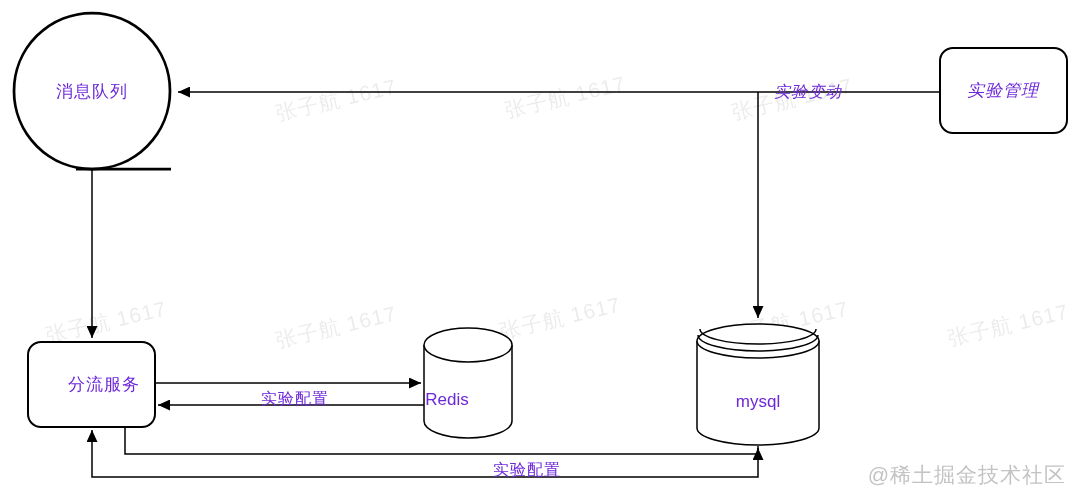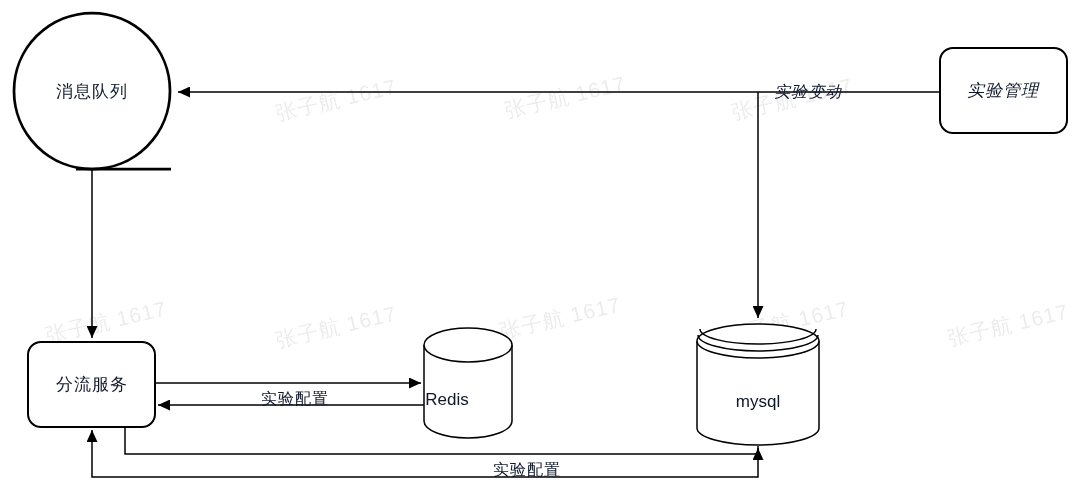--- a/index.html
+++ b/index.html
@@ -28,21 +28,21 @@
 
   
   svg.diagram { position: absolute; left: 0; top: 0; }
   .shape { fill: #ffffff; stroke: #000000; }
   .edge  { fill: none; stroke: #000000; stroke-width: 1.5; }
 
   
   .label {
     position: absolute;
     transform: translate(-50%, -50%);
-    color: #0f172a;
+    color: #6d28d9;
     font-size: 17px;
     white-space: nowrap;
     letter-spacing: 1px;
   }
   .edge-label { font-size: 16px; }
 
   .credit {
     position: absolute;
     right: 14px;
     top: 461px;
@@ -100,22 +100,23 @@
     <g>
       <path class="shape" stroke-width="1.5" d="M697 341 V428 A61 17 0 0 0 819 428 V341"></path>
       <ellipse class="shape" stroke-width="1.5" cx="758" cy="341" rx="61" ry="17"></ellipse>
       <path class="edge" d="M698 335 A60 16 0 0 0 818 335"></path>
       <path class="edge" d="M700 329 A58 15 0 0 0 816 329"></path>
     </g>
   </svg>
 
   <div class="label" style="left:92px; top:91px;">消息队列</div>
   <div class="label" style="left:1003px; top:90px;font-style:italic;">实验管理</div>
-  <div class="label" style="left:92px; top:384px;">分流服务</div>
+  <div class="label" style="left:104px; top:384px;">分流服务</div>
   <div class="label" style="left:447px; top:400px; letter-spacing:0;">Redis</div>
   <div class="label" style="left:758px; top:402px; letter-spacing:0;text-align:center;">mysql</div>
 
   <div class="label edge-label" style="left:808px; top:92px;font-style:italic;">实验变动</div>
   <div class="label edge-label" style="left:295px; top:399px;">实验配置</div>
   <div class="label edge-label" style="left:527px; top:470px;">实验配置</div>
 
+  <div class="credit">@稀土掘金技术社区</div>
 
 </div>
 
 </body></html>

